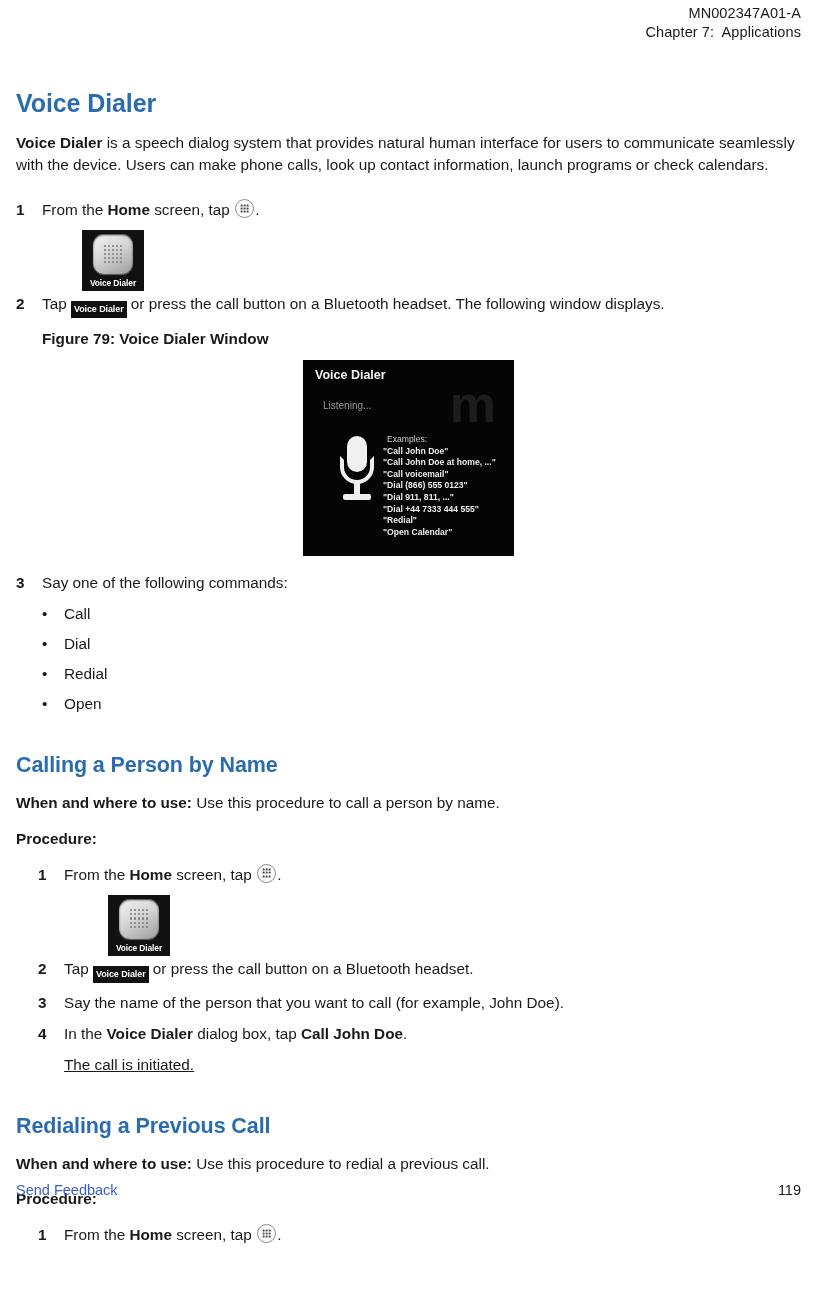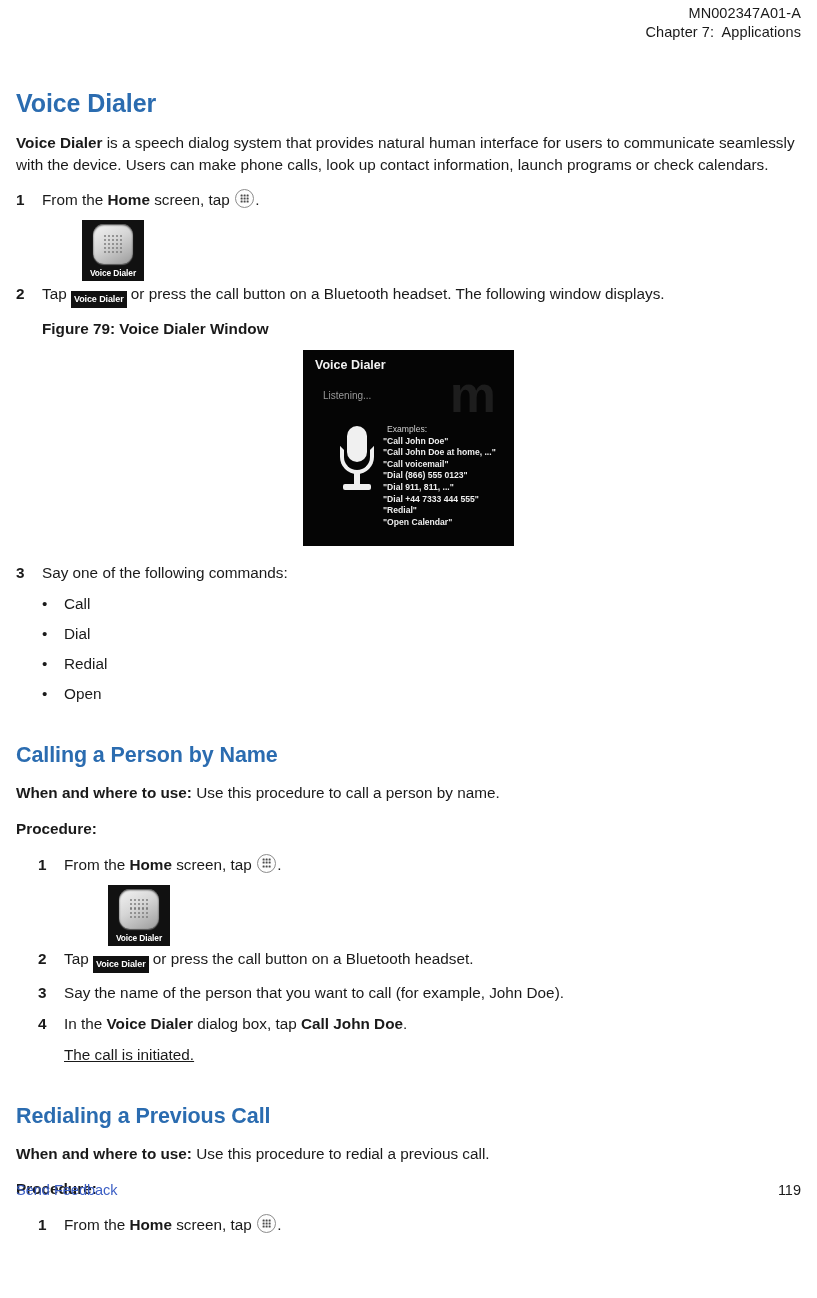--- a/index.html
+++ b/index.html
@@ -48,21 +48,21 @@
     font-size: 21.5px;
     font-weight: bold;
     margin: 38px 0 14px 0;
     letter-spacing: -0.1px;
   }
 
   
   p.body {
     font-size: 15.3px;
     line-height: 21.5px;
-    margin: 0 0 14px 0;
+    margin: 0 0 24px 0;
     max-width: 790px;
   }
   .bold { font-weight: bold; }
 
   p.lead {
     font-size: 15.3px;
     line-height: 21.5px;
     margin: 4px 0 16px 0;
   }
   p.procedure-label {

